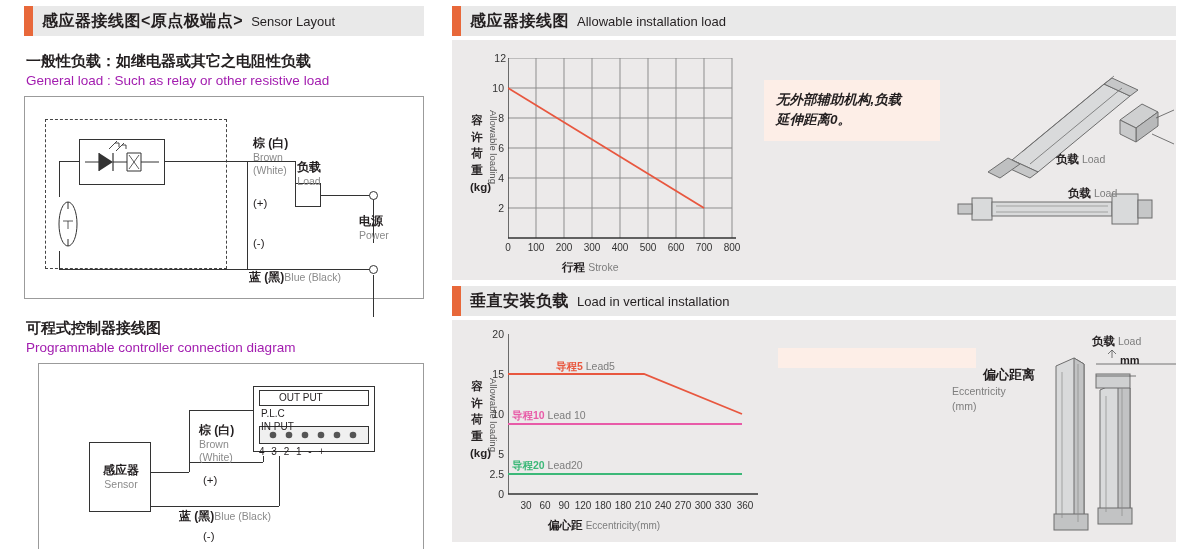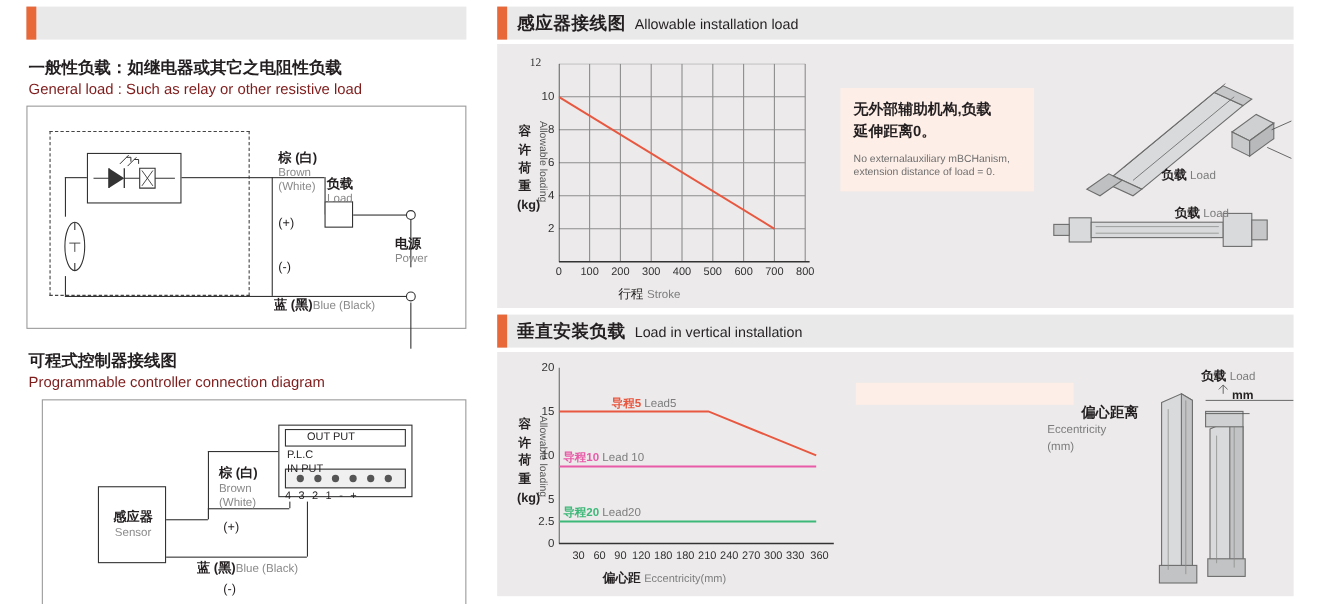--- a/index.html
+++ b/index.html
@@ -17,21 +17,21 @@
   
   .sec-head { display: flex; align-items: stretch; background: #e9e9e9; height: 30px; }
   .sec-head .bar { width: 9px; background: #e8683a; flex: 0 0 9px; }
   .sec-head .txt { display: flex; align-items: center; padding-left: 9px; gap: 8px; }
   .sec-head .cn { font-size: 16px; font-weight: bold; color: #231f20; letter-spacing: .5px; }
   .sec-head .en { font-size: 13px; color: #231f20; }
 
   
   .left { position: absolute; left: 24px; top: 6px; width: 400px; }
   .sub-cn { font-size: 15px; font-weight: bold; margin: 16px 0 2px 2px; color: #231f20; }
-  .sub-en { font-size: 13.5px; color: #7f1d1d; margin: 0 0 8px 2px; }
+  .sub-en { font-size: 13.5px; color: #a21caf; margin: 0 0 8px 2px; }
 
   .diagram-box { border: 1px solid #9b9b9b; background: #fff; position: relative; }
   .box1 { width: 400px; height: 203px; }
   .box2 { width: 386px; height: 200px; margin-left: 14px; }
 
   .dashbox { position: absolute; border: 1px dashed #444; }
   .wire { position: absolute; background: #333; }
   .wire.h { height: 1px; }
   .wire.v { width: 1px; }
   .node { position: absolute; width: 9px; height: 9px; border-radius: 50%; border: 1px solid #333; background: #fff; }
@@ -40,40 +40,44 @@
   .lbl .en { color: #8a8a8a; font-size: 10.5px; }
   .compbox { position: absolute; border: 1px solid #333; background: #fff; }
 
   
   .right { position: absolute; left: 452px; top: 6px; width: 724px; }
   .panel { background: #eceaea; position: relative; }
   .panel-a { width: 724px; height: 240px; margin-top: 4px; }
   .panel-b { width: 724px; height: 222px; margin-top: 4px; }
 
   .note { position: absolute; background: #fdeee7; padding: 10px 12px; }
-  .note .t1 { font-size: 13.5px; font-weight: bold; color: #231f20; line-height: 1.5; }
+  .note .t1 { font-size: 13.5px; font-weight: bold; color: #231f20; line-height: 1.5; font-style: italic; }
   .note .t2 { font-size: 9.5px; color: #6e6e6e; line-height: 1.35; margin-top: 8px; }
 
   .gridsvg { position: absolute; }
 
   .mini-lbl { position: absolute; font-size: 10.5px; color: #231f20; }
   .mini-lbl .en { color: #7d7d7d; }
 
   .tick { position: absolute; font-size: 10px; color: #333; text-align: center; }
   .ytick { position: absolute; font-size: 10.5px; color: #333; text-align: right; }
 </style>
 </head>
 <body>
 
 <div class="page">
 
   <div class="left">
 
     <div class="sec-head">
       <div class="bar"></div>
+      <div class="txt">
+        <span class="cn">感应器接线图&lt;原点极端点&gt;</span>
+        <span class="en">Sensor Layout</span>
+      </div>
     </div>
 
     <div class="sub-cn">一般性负载：如继电器或其它之电阻性负载</div>
     <div class="sub-en">General load : Such as relay or other resistive load</div>
 
     <div class="diagram-box box1">
 
       <div class="dashbox" style="left:20px; top:22px; width:182px; height:150px;"></div>
 
       <div class="compbox" style="left:54px; top:42px; width:86px; height:46px;"></div>
@@ -228,47 +232,46 @@
           <line x1="0" y1="90" x2="224" y2="90"></line>
           <line x1="0" y1="120" x2="224" y2="120"></line>
           <line x1="0" y1="150" x2="224" y2="150"></line>
         </g>
         <line x1="0" y1="0" x2="0" y2="180" stroke="#333" stroke-width="1.4"></line>
         <line x1="0" y1="180" x2="228" y2="180" stroke="#333" stroke-width="1.4"></line>
 
         <line x1="0" y1="30" x2="196" y2="150" stroke="#e8573f" stroke-width="1.8"></line>
       </svg>
 
-      <div class="ytick" style="left:22px; top:12px; width:18px;font-family:Liberation Serif, serif;">12</div>
+      <div class="ytick" style="left:36px; top:12px; width:18px;">12</div>
       <div class="ytick" style="left:34px; top:42px; width:18px;">10</div>
       <div class="ytick" style="left:34px; top:72px; width:18px;">8</div>
       <div class="ytick" style="left:34px; top:102px; width:18px;">6</div>
       <div class="ytick" style="left:34px; top:132px; width:18px;">4</div>
       <div class="ytick" style="left:34px; top:162px; width:18px;">2</div>
 
       <div class="tick" style="left:46px; top:202px; width:20px;">0</div>
       <div class="tick" style="left:70px; top:202px; width:28px;">100</div>
       <div class="tick" style="left:98px; top:202px; width:28px;">200</div>
       <div class="tick" style="left:126px; top:202px; width:28px;">300</div>
       <div class="tick" style="left:154px; top:202px; width:28px;">400</div>
       <div class="tick" style="left:182px; top:202px; width:28px;">500</div>
       <div class="tick" style="left:210px; top:202px; width:28px;">600</div>
       <div class="tick" style="left:238px; top:202px; width:28px;">700</div>
       <div class="tick" style="left:266px; top:202px; width:28px;">800</div>
 
       <div class="mini-lbl" style="left:110px; top:220px; font-size:11.5px;">
-        <span style="font-weight:normal;">行程</span> <span class="en" style="font-size:10.5px;">Stroke</span>
+        <span style="font-weight:bold;">行程</span> <span class="en" style="font-size:10.5px;">Stroke</span>
       </div>
 
       <div class="note" style="left:312px; top:40px; width:176px;">
         <div class="t1">
           <span>无外部辅助机构,负载</span><br>
           <span>延伸距离0。</span>
         </div>
-        <div class="t2">No externalauxiliary mBCHanism, extension distance of load = 0.</div>
       </div>
 
       <svg class="gridsvg" style="left:500px; top:28px;" width="224" height="118" viewBox="0 0 224 118">
         <g stroke="#6d6d6d" stroke-width="1" fill="#d9dadb">
           <path d="M60 92 L152 16 L178 28 L86 104 Z"></path>
           <path d="M152 16 L178 28 L186 22 L160 10 Z" fill="#c6c7c8"></path>
           <path d="M60 92 L86 104 L78 110 L52 98 Z" fill="#c6c7c8"></path>
           <path d="M36 104 L56 90 L68 96 L48 110 Z" fill="#bfc0c1"></path>
         </g>
         <g stroke="#6d6d6d" stroke-width=".8" fill="none">

